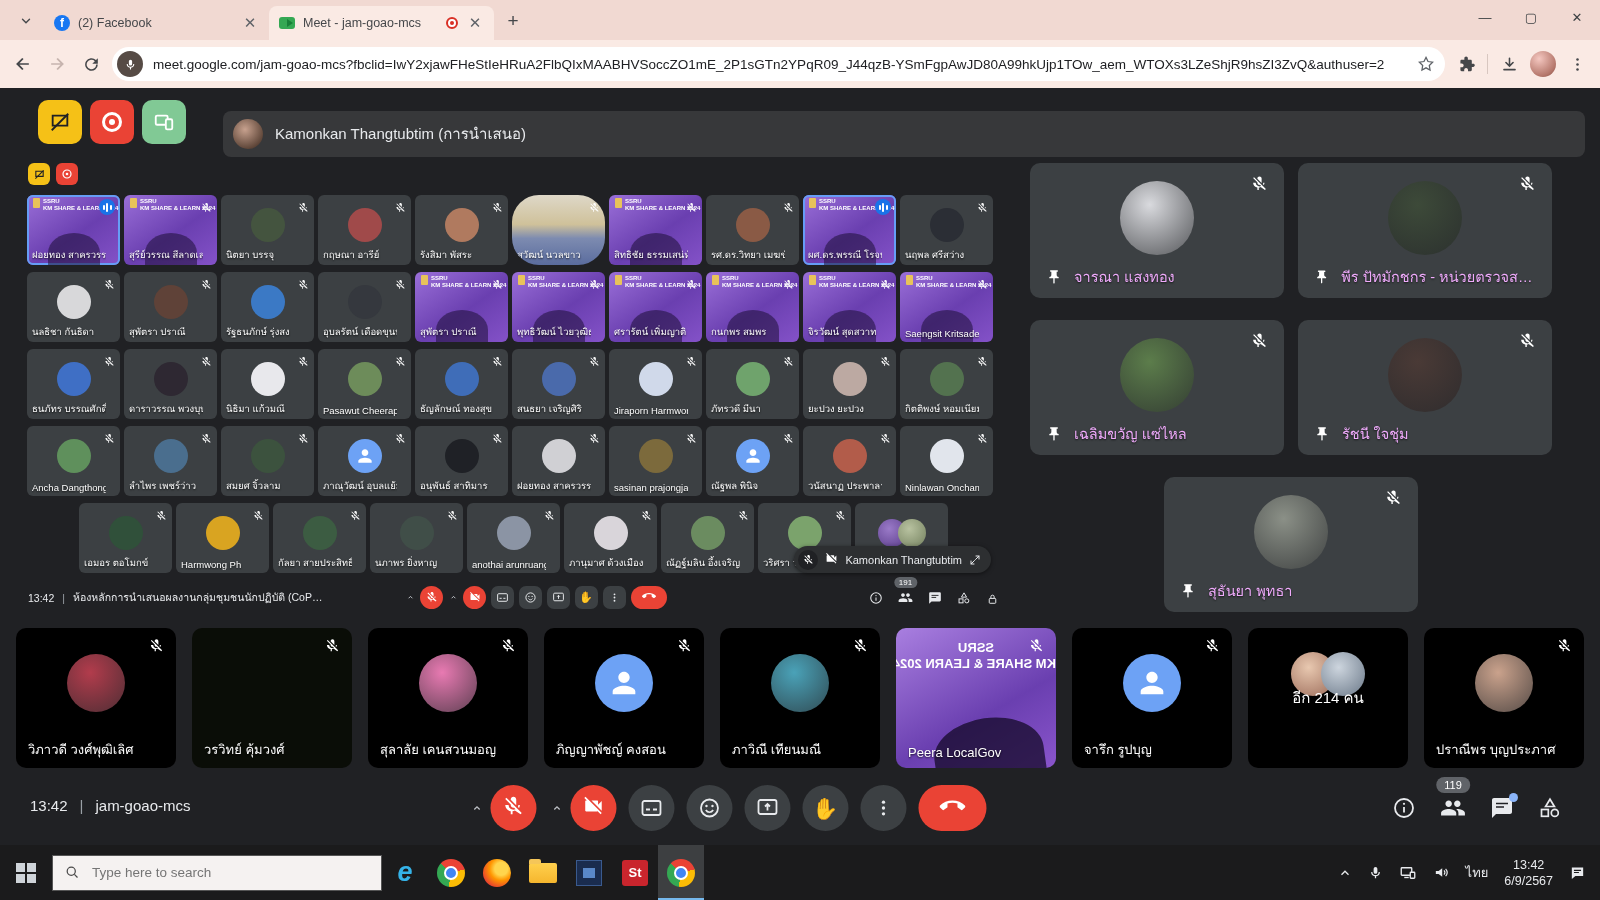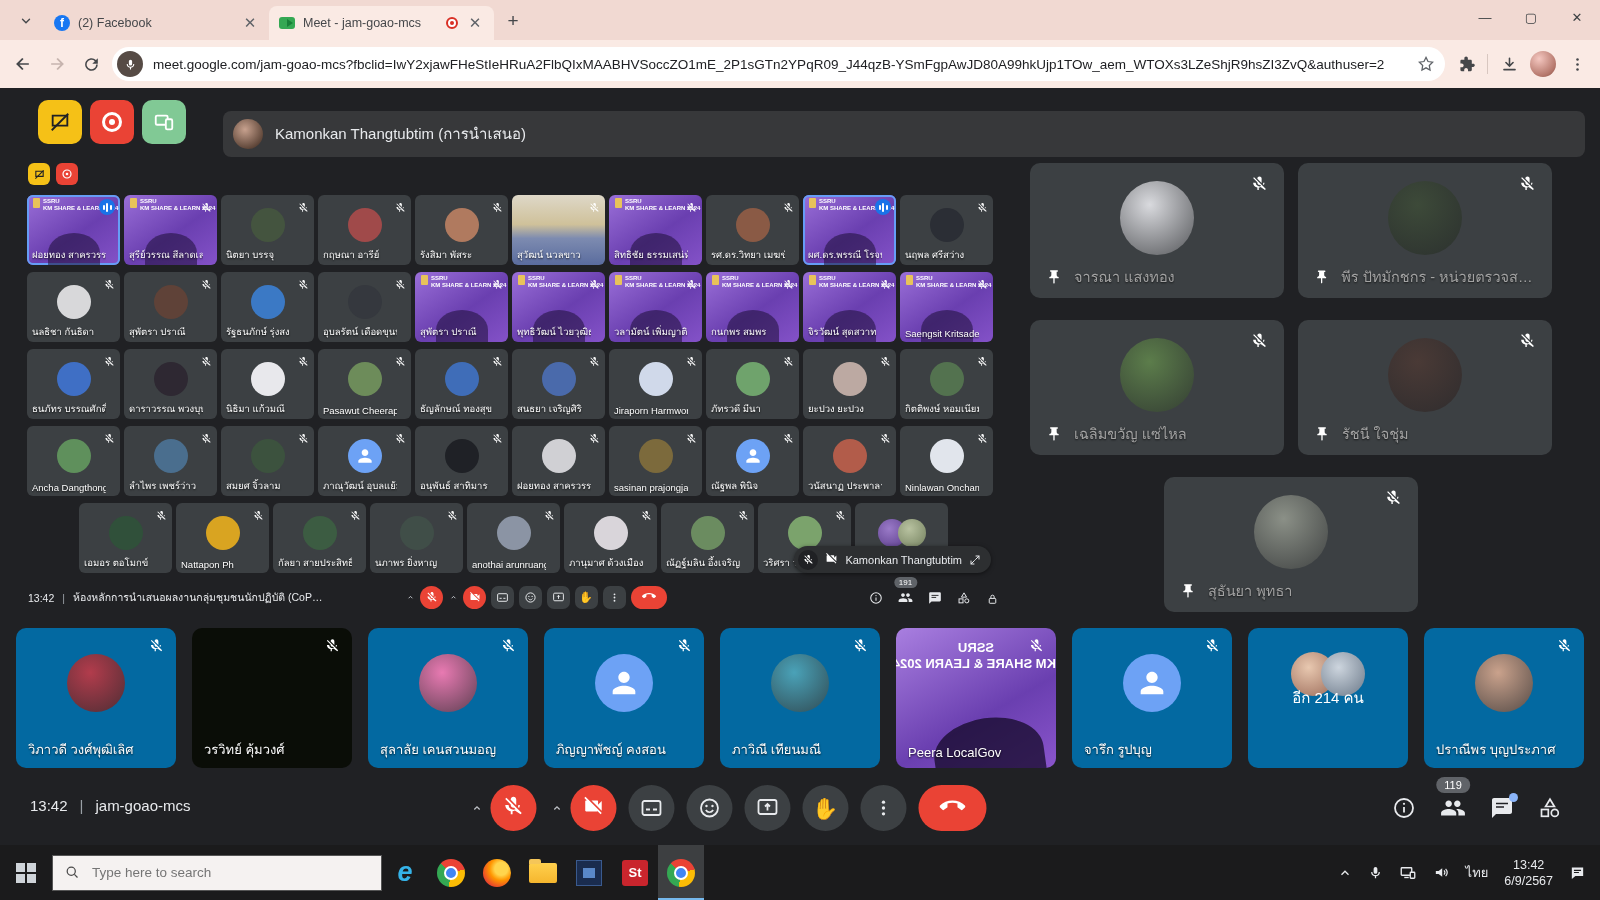--- a/index.html
+++ b/index.html
@@ -50,21 +50,21 @@
   .tile .tname{position:absolute;left:5px;bottom:3px;right:14px;color:#fff;font-size:9.5px;white-space:nowrap;overflow:hidden;text-shadow:0 1px 2px rgba(0,0,0,.8);}
   .tile .av{position:absolute;left:50%;top:13px;transform:translateX(-50%);width:34px;height:34px;border-radius:50%;}
   .tile .mut{position:absolute;top:4px;right:5px;opacity:.95;}
   .tile.speak{outline:2px solid #669df6;outline-offset:-2px;}
   .aud{position:absolute;top:4px;right:5px;width:16px;height:16px;border-radius:50%;background:#1a73e8;display:flex;align-items:center;justify-content:center;gap:1.5px;}
   .aud i{display:block;width:2px;background:#fff;border-radius:1px;}
   .tile.purple{background:linear-gradient(145deg,#9a6fd8 0%,#6a3fb0 55%,#8452c8 100%);}
   .tile.purple .banner{position:absolute;top:3px;left:16px;color:#fff;font-weight:bold;font-size:6px;line-height:7px;white-space:pre;text-align:left;}
   .tile.purple .blogo{position:absolute;top:3px;left:6px;width:7px;height:10px;background:#e8c35a;border-radius:1px;}
   .tile.purple .sil{position:absolute;left:50%;bottom:-8px;transform:translateX(-50%);width:52px;height:40px;border-radius:50% 50% 0 0;background:rgba(30,15,55,.55);}
-  .tile.room{background:linear-gradient(180deg,#ded8c8 0%,#cfc19a 42%,#7d8bb0 62%,#5a6c9e 100%);}
+  .tile.room{background:linear-gradient(180deg,#ded8c8 0%,#cfc19a 42%,#7d8bb0 62%,#5a6c9e 100%);border-radius:27px;}
   .blueav{display:flex;align-items:center;justify-content:center;background:#6da2f5;}
   .selfduo{position:absolute;left:50%;top:16px;transform:translateX(-50%);display:flex;}
   .selfduo b{width:28px;height:28px;border-radius:50%;display:block;}
   .selfpill{position:absolute;right:14px;top:386px;height:27px;background:#2d2f31;border-radius:14px;display:flex;align-items:center;gap:7px;padding:0 10px 0 4px;box-shadow:0 1px 4px rgba(0,0,0,.5);}
   .selfpill .mc{width:20px;height:20px;border-radius:50%;background:#202124;display:flex;align-items:center;justify-content:center;}
   .selfpill .nm{color:#e8eaed;font-size:11px;white-space:nowrap;}
   .minibar{position:absolute;left:0;right:0;top:424px;height:29px;}
   .mb-left{position:absolute;left:8px;top:5px;display:flex;align-items:center;gap:8px;color:#e8eaed;font-size:10.5px;white-space:nowrap;}
   .mb-left .sep{color:#9aa0a6;}
   .mb-title{max-width:250px;overflow:hidden;text-overflow:ellipsis;}
@@ -74,25 +74,25 @@
   .mbtn.redb{background:#ea4335;}
   .mcaret{width:10px;display:flex;align-items:center;justify-content:center;color:#bdc1c6;}
   .mend{width:36px;height:23px;border-radius:12px;background:#ea4335;display:flex;align-items:center;justify-content:center;}
   .mb-right{position:absolute;right:6px;top:6px;display:flex;align-items:center;gap:15px;}
   .mb-right .ic{position:relative;display:flex;justify-content:flex-end;}
   .badge-sm{position:absolute;top:-13px;left:50%;transform:translateX(-50%);background:#5f6368;color:#fff;font-size:8px;border-radius:8px;padding:1px 5px;}
   
   .bigtile{position:absolute;width:254px;height:135px;background:#3c4043;border-radius:10px;overflow:hidden;}
   .bigtile .av{position:absolute;left:50%;top:18px;transform:translateX(-50%);width:74px;height:74px;border-radius:50%;}
   .bigtile .mut{position:absolute;top:12px;right:16px;}
-  .pinrow{position:absolute;left:16px;bottom:10px;display:flex;align-items:center;gap:12px;color:#a3a3a3;font-size:14.5px;text-shadow:0 1px 2px rgba(0,0,0,.7);max-width:225px;}
+  .pinrow{position:absolute;left:16px;bottom:10px;display:flex;align-items:center;gap:12px;color:#f0abfc;font-size:14.5px;text-shadow:0 1px 2px rgba(0,0,0,.7);max-width:225px;}
   .pinrow span{white-space:nowrap;overflow:hidden;text-overflow:ellipsis;}
   
   .bottomrow{position:absolute;left:16px;right:16px;top:540px;height:140px;display:flex;gap:16px;}
-  .btile{position:relative;flex:1;background:#0369a1;border-radius:10px;overflow:hidden;}
+  .btile{position:relative;flex:1;background:#000000;border-radius:10px;overflow:hidden;}
   .btile .av{position:absolute;left:50%;top:26px;transform:translateX(-50%);width:58px;height:58px;border-radius:50%;}
   .btile .tname{position:absolute;left:12px;bottom:8px;right:28px;color:#fff;font-size:13px;white-space:nowrap;overflow:hidden;text-shadow:0 1px 2px rgba(0,0,0,.8);}
   .btile .mut{position:absolute;top:10px;right:12px;}
   .btile.vdark{background:#0a0d07;}
   .btile.purplebig{background:linear-gradient(150deg,#a97fe0 0%,#6a3fb0 60%,#8a55cc 100%);}
   .btile.purplebig .mirr{position:absolute;top:12px;left:0;right:0;text-align:center;transform:scaleX(-1);color:#fff;font-weight:bold;font-size:13px;line-height:16px;white-space:pre;}
   .btile.purplebig .sil{position:absolute;left:58%;bottom:-20px;width:110px;height:70px;border-radius:50% 50% 0 0;background:rgba(20,10,40,.75);transform:translateX(-50%) rotate(-8deg);}
   .ovf-duo{position:absolute;left:50%;top:24px;transform:translateX(-50%);display:flex;}
   .ovf-duo b{width:44px;height:44px;border-radius:50%;display:block;}
   .ovf-label{position:absolute;left:0;right:0;top:58px;text-align:center;color:#fff;font-size:15px;}
@@ -391,21 +391,21 @@
               <span class="tname">พุทธิวัฒน์ ไวยวุฒิธนาภูมิ</span>
             </div>
             <div class="tile small purple">
               <span class="blogo"></span>
               <span class="banner">SSRU
 KM SHARE &amp; LEARN 2024</span>
               <span class="sil"></span>
               <span class="mut"><svg width="11" height="11" viewBox="0 0 24 24">
                   <path d="M19 11h-1.7c0 .74-.16 1.43-.43 2.05l1.23 1.23c.56-.98.9-2.09.9-3.28zm-4.02.17c0-.06.02-.11.02-.17V5c0-1.66-1.34-3-3-3S9 3.34 9 5v.18l5.98 5.99zM4.27 3L3 4.27l6.01 6.01V11c0 1.66 1.33 3 2.99 3 .22 0 .44-.03.65-.08l1.66 1.66c-.71.33-1.5.52-2.31.52-2.76 0-5.3-2.1-5.3-5.1H3c0 3.41 2.72 6.23 6 6.72V21h2v-3.28c.91-.13 1.77-.45 2.54-.9L19.73 21 21 19.73 4.27 3z" fill="#fff"></path>
                 </svg></span>
-              <span class="tname">วลามัตน์ เพิ่มญาติ</span>
+              <span class="tname">ศรารัตน์ เพิ่มญาติ</span>
             </div>
             <div class="tile small purple">
               <span class="blogo"></span>
               <span class="banner">SSRU
 KM SHARE &amp; LEARN 2024</span>
               <span class="sil"></span>
               <span class="mut"><svg width="11" height="11" viewBox="0 0 24 24">
                   <path d="M19 11h-1.7c0 .74-.16 1.43-.43 2.05l1.23 1.23c.56-.98.9-2.09.9-3.28zm-4.02.17c0-.06.02-.11.02-.17V5c0-1.66-1.34-3-3-3S9 3.34 9 5v.18l5.98 5.99zM4.27 3L3 4.27l6.01 6.01V11c0 1.66 1.33 3 2.99 3 .22 0 .44-.03.65-.08l1.66 1.66c-.71.33-1.5.52-2.31.52-2.76 0-5.3-2.1-5.3-5.1H3c0 3.41 2.72 6.23 6 6.72V21h2v-3.28c.91-.13 1.77-.45 2.54-.9L19.73 21 21 19.73 4.27 3z" fill="#fff"></path>
                 </svg></span>
               <span class="tname">กนกพร สมพร</span>
@@ -589,21 +589,21 @@
               <span class="mut"><svg width="11" height="11" viewBox="0 0 24 24">
                   <path d="M19 11h-1.7c0 .74-.16 1.43-.43 2.05l1.23 1.23c.56-.98.9-2.09.9-3.28zm-4.02.17c0-.06.02-.11.02-.17V5c0-1.66-1.34-3-3-3S9 3.34 9 5v.18l5.98 5.99zM4.27 3L3 4.27l6.01 6.01V11c0 1.66 1.33 3 2.99 3 .22 0 .44-.03.65-.08l1.66 1.66c-.71.33-1.5.52-2.31.52-2.76 0-5.3-2.1-5.3-5.1H3c0 3.41 2.72 6.23 6 6.72V21h2v-3.28c.91-.13 1.77-.45 2.54-.9L19.73 21 21 19.73 4.27 3z" fill="#fff"></path>
                 </svg></span>
               <span class="tname">เอมอร ตอโมกข์</span>
             </div>
             <div class="tile small">
               <span class="av" style="background:#d9a421"></span>
               <span class="mut"><svg width="11" height="11" viewBox="0 0 24 24">
                   <path d="M19 11h-1.7c0 .74-.16 1.43-.43 2.05l1.23 1.23c.56-.98.9-2.09.9-3.28zm-4.02.17c0-.06.02-.11.02-.17V5c0-1.66-1.34-3-3-3S9 3.34 9 5v.18l5.98 5.99zM4.27 3L3 4.27l6.01 6.01V11c0 1.66 1.33 3 2.99 3 .22 0 .44-.03.65-.08l1.66 1.66c-.71.33-1.5.52-2.31.52-2.76 0-5.3-2.1-5.3-5.1H3c0 3.41 2.72 6.23 6 6.72V21h2v-3.28c.91-.13 1.77-.45 2.54-.9L19.73 21 21 19.73 4.27 3z" fill="#fff"></path>
                 </svg></span>
-              <span class="tname">Nattapon Ph</span>
+              <span class="tname">Harmwong Ph</span>
             </div>
             <div class="tile small">
               <span class="av" style="background:#3c5c42"></span>
               <span class="mut"><svg width="11" height="11" viewBox="0 0 24 24">
                   <path d="M19 11h-1.7c0 .74-.16 1.43-.43 2.05l1.23 1.23c.56-.98.9-2.09.9-3.28zm-4.02.17c0-.06.02-.11.02-.17V5c0-1.66-1.34-3-3-3S9 3.34 9 5v.18l5.98 5.99zM4.27 3L3 4.27l6.01 6.01V11c0 1.66 1.33 3 2.99 3 .22 0 .44-.03.65-.08l1.66 1.66c-.71.33-1.5.52-2.31.52-2.76 0-5.3-2.1-5.3-5.1H3c0 3.41 2.72 6.23 6 6.72V21h2v-3.28c.91-.13 1.77-.45 2.54-.9L19.73 21 21 19.73 4.27 3z" fill="#fff"></path>
                 </svg></span>
               <span class="tname">กัลยา สายประสิทธิ์</span>
             </div>
             <div class="tile small">
               <span class="av" style="background:#404e48"></span>

